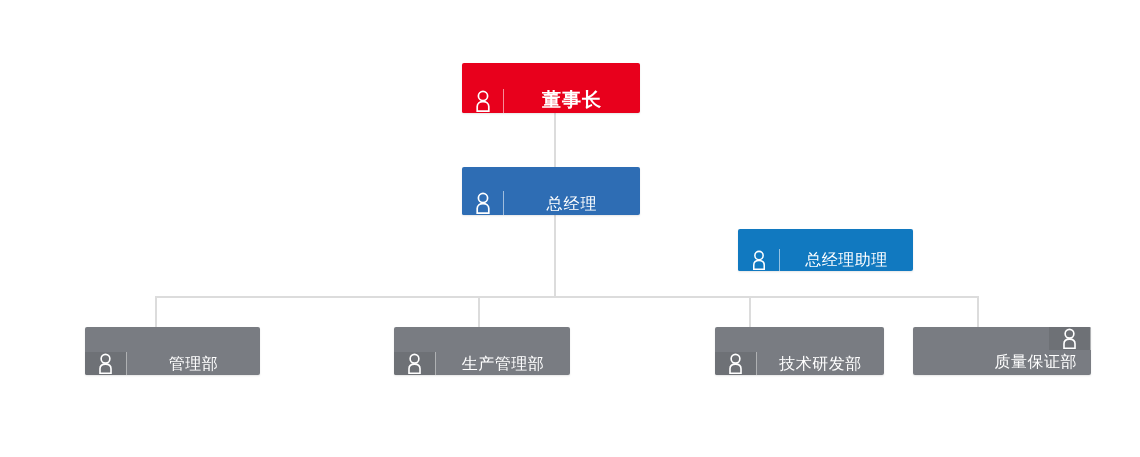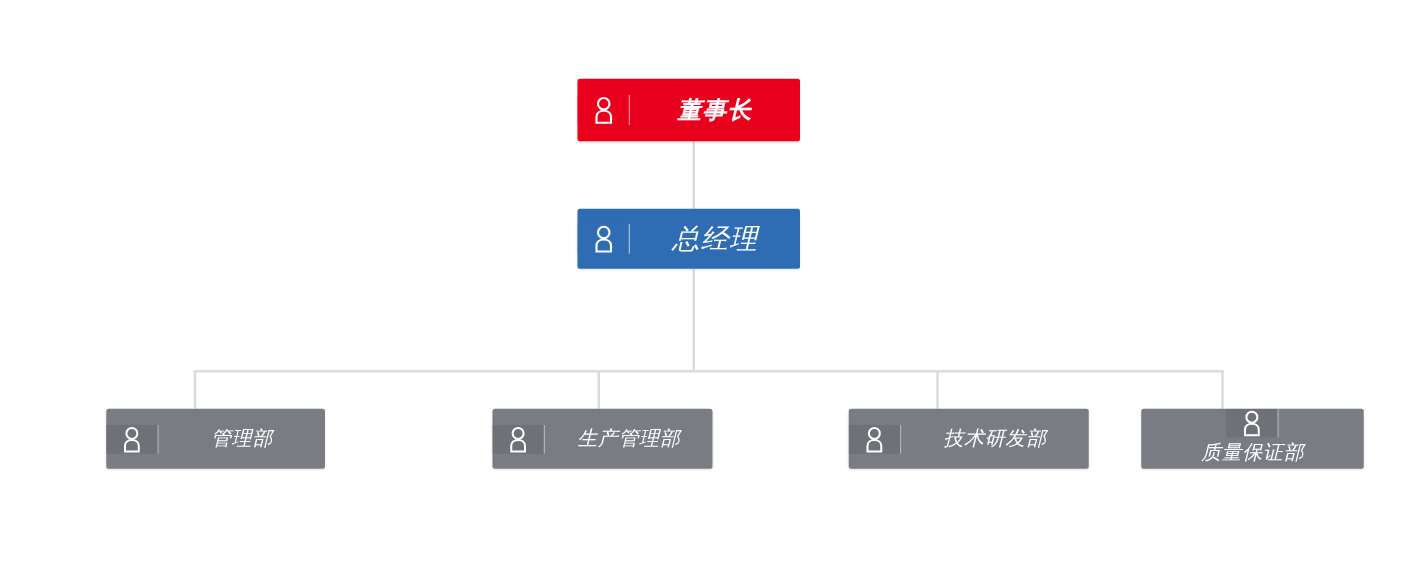--- a/index.html
+++ b/index.html
@@ -25,26 +25,25 @@
     position: absolute;
     background: #dcdcdc;
   }
   .conn-v { width: 2px; }
   .conn-h { height: 2px; }
 
   
   .node {
     position: absolute;
     display: flex;
-    align-items: center;
+    align-items: flex-end;
     border-radius: 2px;
     box-sizing: border-box;
     overflow: hidden;
     box-shadow: 0 1px 2px rgba(0,0,0,0.10);
-    font-style: italic;
   }
   .node-icon {
     flex: 0 0 auto;
     display: flex;
     align-items: center;
     justify-content: center;
     box-sizing: border-box;
   }
   .node-label {
     flex: 1 1 auto;
@@ -76,21 +75,21 @@
   .node.level-gm {
     left: 462px; top: 167px; width: 178px; height: 48px;
     background: #2e6db4;
   }
   .node.level-gm .node-icon {
     width: 42px;
     background: #2e6db4;
     border-right: 1px solid rgba(255,255,255,0.55);
   }
   .node.level-gm .node-label {
-    font-size: 22px;
+    font-size: 16px;
     letter-spacing: 1px;
   }
 
   .node.level-assistant {
     left: 738px; top: 229px; width: 175px; height: 42px;
     background: #1179c0;
   }
   .node.level-assistant .node-icon {
     width: 42px;
     background: #1179c0;
@@ -146,20 +145,29 @@
   <div class="node level-gm">
     <div class="node-icon">
       <svg class="person-icon" width="20" height="24" viewBox="0 0 20 24" fill="none" stroke="#ffffff" stroke-width="1.7">
         <circle cx="10" cy="7" r="4.6"></circle>
         <path d="M4.2 22.2 V17.6 C4.2 14.4 6.8 12.6 10 12.6 C13.2 12.6 15.8 14.4 15.8 17.6 V22.2 Z"></path>
       </svg>
     </div>
     <div class="node-label">总经理</div>
   </div>
 
+  <div class="node level-assistant">
+    <div class="node-icon">
+      <svg class="person-icon" width="18" height="22" viewBox="0 0 20 24" fill="none" stroke="#ffffff" stroke-width="1.7">
+        <circle cx="10" cy="7" r="4.6"></circle>
+        <path d="M4.2 22.2 V17.6 C4.2 14.4 6.8 12.6 10 12.6 C13.2 12.6 15.8 14.4 15.8 17.6 V22.2 Z"></path>
+      </svg>
+    </div>
+    <div class="node-label">总经理助理</div>
+  </div>
 
   <div class="node level-dept" style="left:394px; width:176px;">
     <div class="node-icon">
       <svg class="person-icon" width="19" height="23" viewBox="0 0 20 24" fill="none" stroke="#ffffff" stroke-width="1.7">
         <circle cx="10" cy="7" r="4.6"></circle>
         <path d="M4.2 22.2 V17.6 C4.2 14.4 6.8 12.6 10 12.6 C13.2 12.6 15.8 14.4 15.8 17.6 V22.2 Z"></path>
       </svg>
     </div>
     <div class="node-label">生产管理部</div>
   </div>
@@ -167,21 +175,21 @@
   <div class="node level-dept" style="left:85px; width:175px;">
     <div class="node-icon">
       <svg class="person-icon" width="19" height="23" viewBox="0 0 20 24" fill="none" stroke="#ffffff" stroke-width="1.7">
         <circle cx="10" cy="7" r="4.6"></circle>
         <path d="M4.2 22.2 V17.6 C4.2 14.4 6.8 12.6 10 12.6 C13.2 12.6 15.8 14.4 15.8 17.6 V22.2 Z"></path>
       </svg>
     </div>
     <div class="node-label">管理部</div>
   </div>
 
-  <div class="node level-dept" style="left:679px; width:192px;">
+  <div class="node level-dept" style="left:715px; width:169px;">
     <div class="node-icon">
       <svg class="person-icon" width="19" height="23" viewBox="0 0 20 24" fill="none" stroke="#ffffff" stroke-width="1.7">
         <circle cx="10" cy="7" r="4.6"></circle>
         <path d="M4.2 22.2 V17.6 C4.2 14.4 6.8 12.6 10 12.6 C13.2 12.6 15.8 14.4 15.8 17.6 V22.2 Z"></path>
       </svg>
     </div>
     <div class="node-label">技术研发部</div>
   </div>
 
   <div class="node level-dept" style="left:913px; width:178px;flex-direction:column;">

